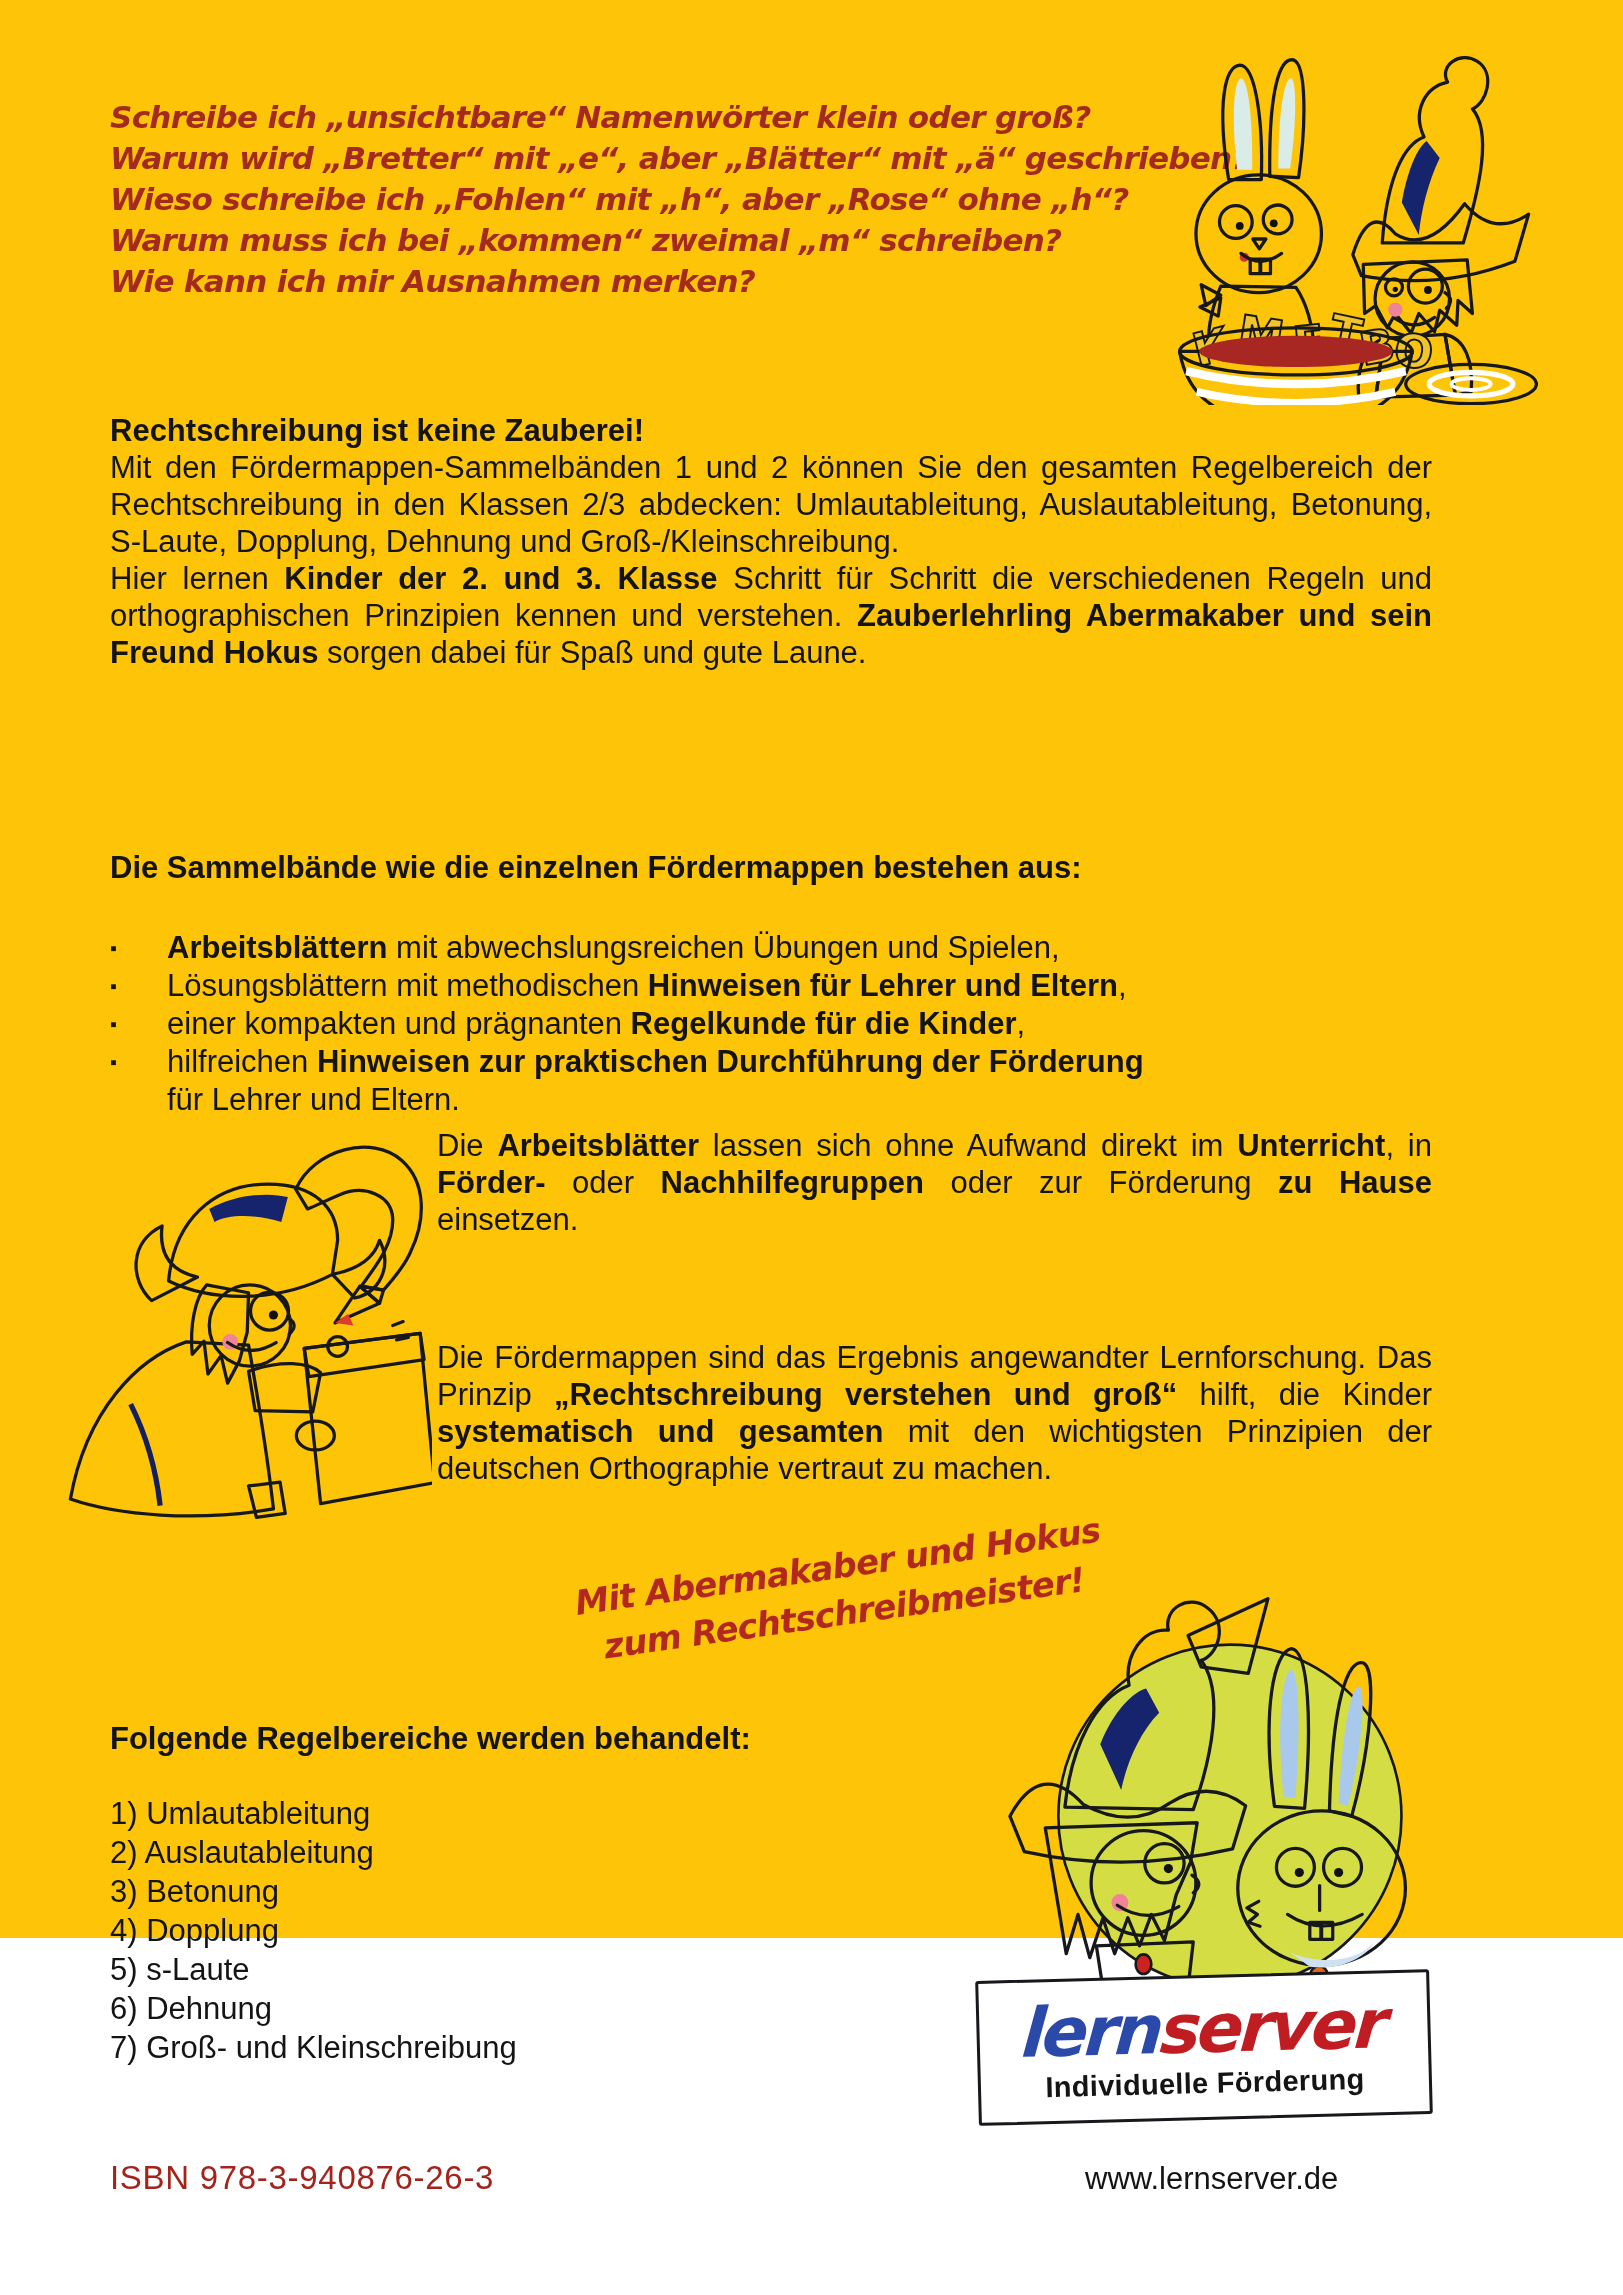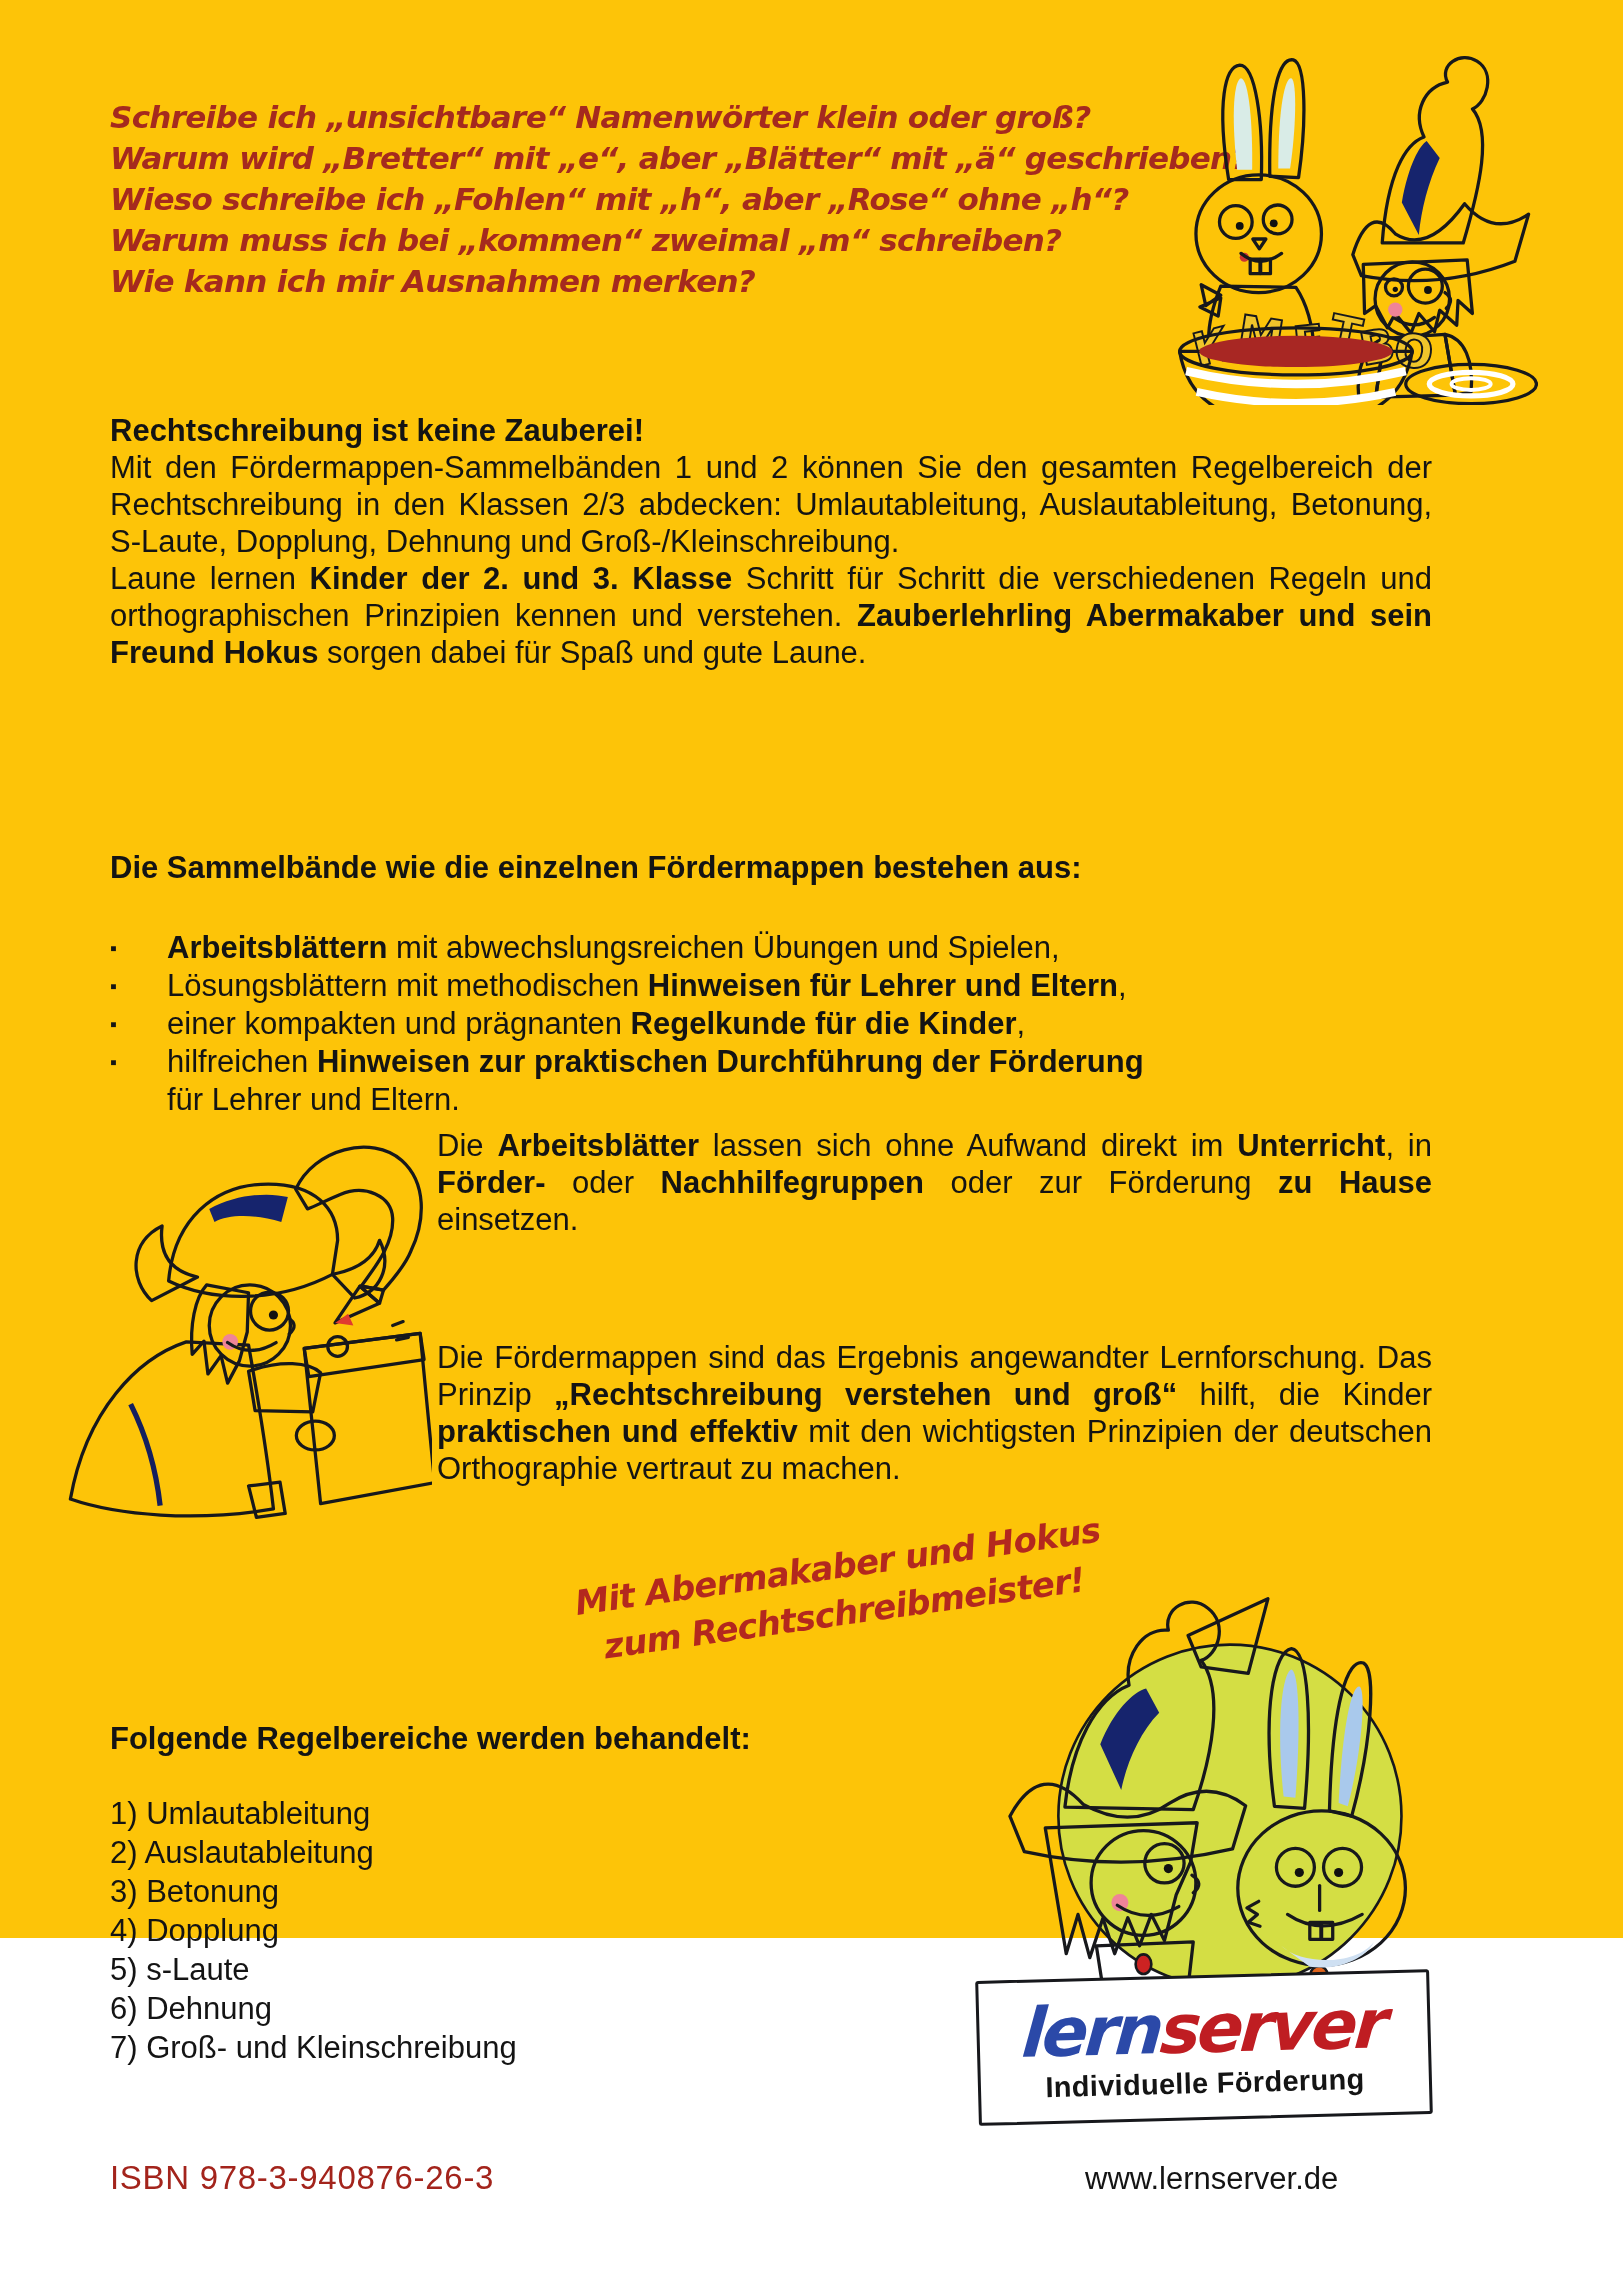--- a/index.html
+++ b/index.html
@@ -145,21 +145,21 @@
       <path d="M32,508 Q200,548 368,508" stroke="#ffffff" stroke-width="13" fill="none"></path>
       <path d="M48,540 Q200,574 352,540" stroke="#ffffff" stroke-width="12" fill="none"></path>
       <ellipse class="ln" cx="200" cy="478" rx="178" ry="36" fill="#d8423e"></ellipse>
       <ellipse cx="200" cy="478" rx="148" ry="24" fill="#a82723"></ellipse>
     </g>
   </svg>
 
   <section class="intro">
     <h2>Rechtschreibung ist keine Zauberei!</h2>
     <p><span>Mit den Fördermappen-Sammelbänden 1 und 2 können Sie den gesamten Regelbereich der Rechtschreibung in den Klassen 2/3 abdecken: Umlautableitung, Auslautableitung, Betonung, S-Laute, Dopplung, Dehnung und Groß-/Kleinschreibung.</span></p>
-    <p><span>Laune lernen </span><span class="b">Kinder der 2. und 3. Klasse</span><span> Schritt für Schritt die verschiedenen Regeln und orthographischen Prinzipien kennen und verstehen. </span><span class="b">Zauberlehrling Abermakaber und sein Freund Hokus</span><span> sorgen dabei für Spaß und gute Laune.</span></p>
+    <p><span>Hier lernen </span><span class="b">Kinder der 2. und 3. Klasse</span><span> Schritt für Schritt die verschiedenen Regeln und orthographischen Prinzipien kennen und verstehen. </span><span class="b">Zauberlehrling Abermakaber und sein Freund Hokus</span><span> sorgen dabei für Spaß und gute Laune.</span></p>
   </section>
 
   <section class="components">
     <h2>Die Sammelbände wie die einzelnen Fördermappen bestehen aus:</h2>
     <ul class="bullet-list">
       <li>
           <span class="marker">▪</span>
           <span class="btxt"><span class="b">Arbeitsblättern</span><span> mit abwechslungsreichen Übungen und Spielen,</span></span>
         </li>
       <li>
@@ -205,21 +205,21 @@
       <path class="ln" d="M372,92 C400,30 488,8 534,48 C572,82 570,140 548,186 C540,206 522,228 506,246 L472,240 C492,212 522,176 520,136 C518,102 478,84 440,100 C420,108 402,118 390,122 Z" fill="#1e2f88"></path>
       <path class="ln" d="M506,246 L472,240 L470,240 L500,266 Z" fill="#1e2f88" stroke-width="4"></path>
       <path class="ln" d="M500,266 L470,240 L432,296 Z" fill="#ffffff" stroke-width="4"></path>
       <path d="M452,282 L432,296 L460,300 Z" fill="#e03b30"></path>
       <path class="ln" d="M520,300 l16,-6 M526,322 l18,-4" stroke-width="4"></path>
     </g>
   </svg>
 
   <section class="usage">
     <p><span>Die </span><span class="b">Arbeitsblätter</span><span> lassen sich ohne Aufwand direkt im </span><span class="b">Unterricht</span><span>, in </span><span class="b">Förder-</span><span> oder </span><span class="b">Nachhilfegruppen</span><span> oder zur Förderung </span><span class="b">zu Hause</span><span> einsetzen.</span></p>
-    <p><span>Die Fördermappen sind das Ergebnis angewandter Lernforschung. Das Prinzip </span><span class="b">„Rechtschreibung verstehen und groß“</span><span> hilft, die Kinder </span><span class="b">praktischen und effektiv</span><span> mit den wichtigsten Prinzipien der deutschen Orthographie vertraut zu machen.</span></p>
+    <p><span>Die Fördermappen sind das Ergebnis angewandter Lernforschung. Das Prinzip </span><span class="b">„Rechtschreibung verstehen und groß“</span><span> hilft, die Kinder </span><span class="b">systematisch und gesamten</span><span> mit den wichtigsten Prinzipien der deutschen Orthographie vertraut zu machen.</span></p>
   </section>
 
   <div class="slogan">
     <div>Mit Abermakaber und Hokus</div>
     <div>zum Rechtschreibmeister!</div>
   </div>
 
   <section class="rules">
     <h2>Folgende Regelbereiche werden behandelt:</h2>
     <ol>

